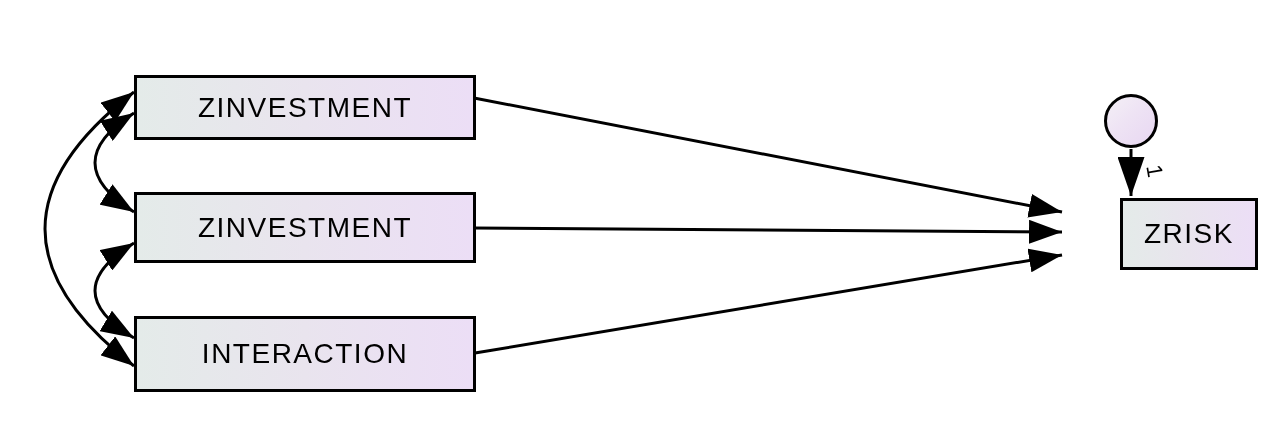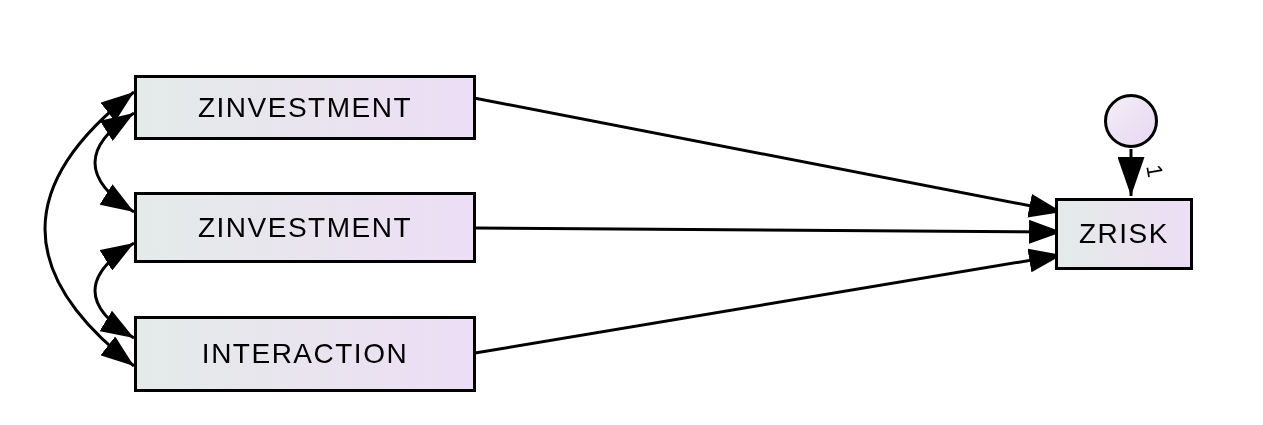--- a/index.html
+++ b/index.html
@@ -29,21 +29,21 @@
     align-items: center;
     justify-content: center;
     font-size: 28px;
     letter-spacing: 1.5px;
     color: #000000;
     cursor: default;
   }
   .node-zinvestment { left: 134px; top: 75px;  width: 342px; height: 65px; }
   .node-zregulation { left: 134px; top: 192px; width: 342px; height: 71px; }
   .node-interaction { left: 134px; top: 316px; width: 342px; height: 76px; }
-  .node-zrisk       { left: 1055px; top: 198px; width: 138px; height: 72px; }
+  .node-zrisk       { left: 1120px; top: 198px; width: 138px; height: 72px; }
   .error-circle {
     position: absolute;
     left: 1104px;
     top: 94px;
     width: 54px;
     height: 54px;
     box-sizing: border-box;
     border: 3px solid #000000;
     border-radius: 50%;
     background: linear-gradient(135deg, #f4f0f6 0%, #eee3f4 45%, #e8d7f2 100%);

